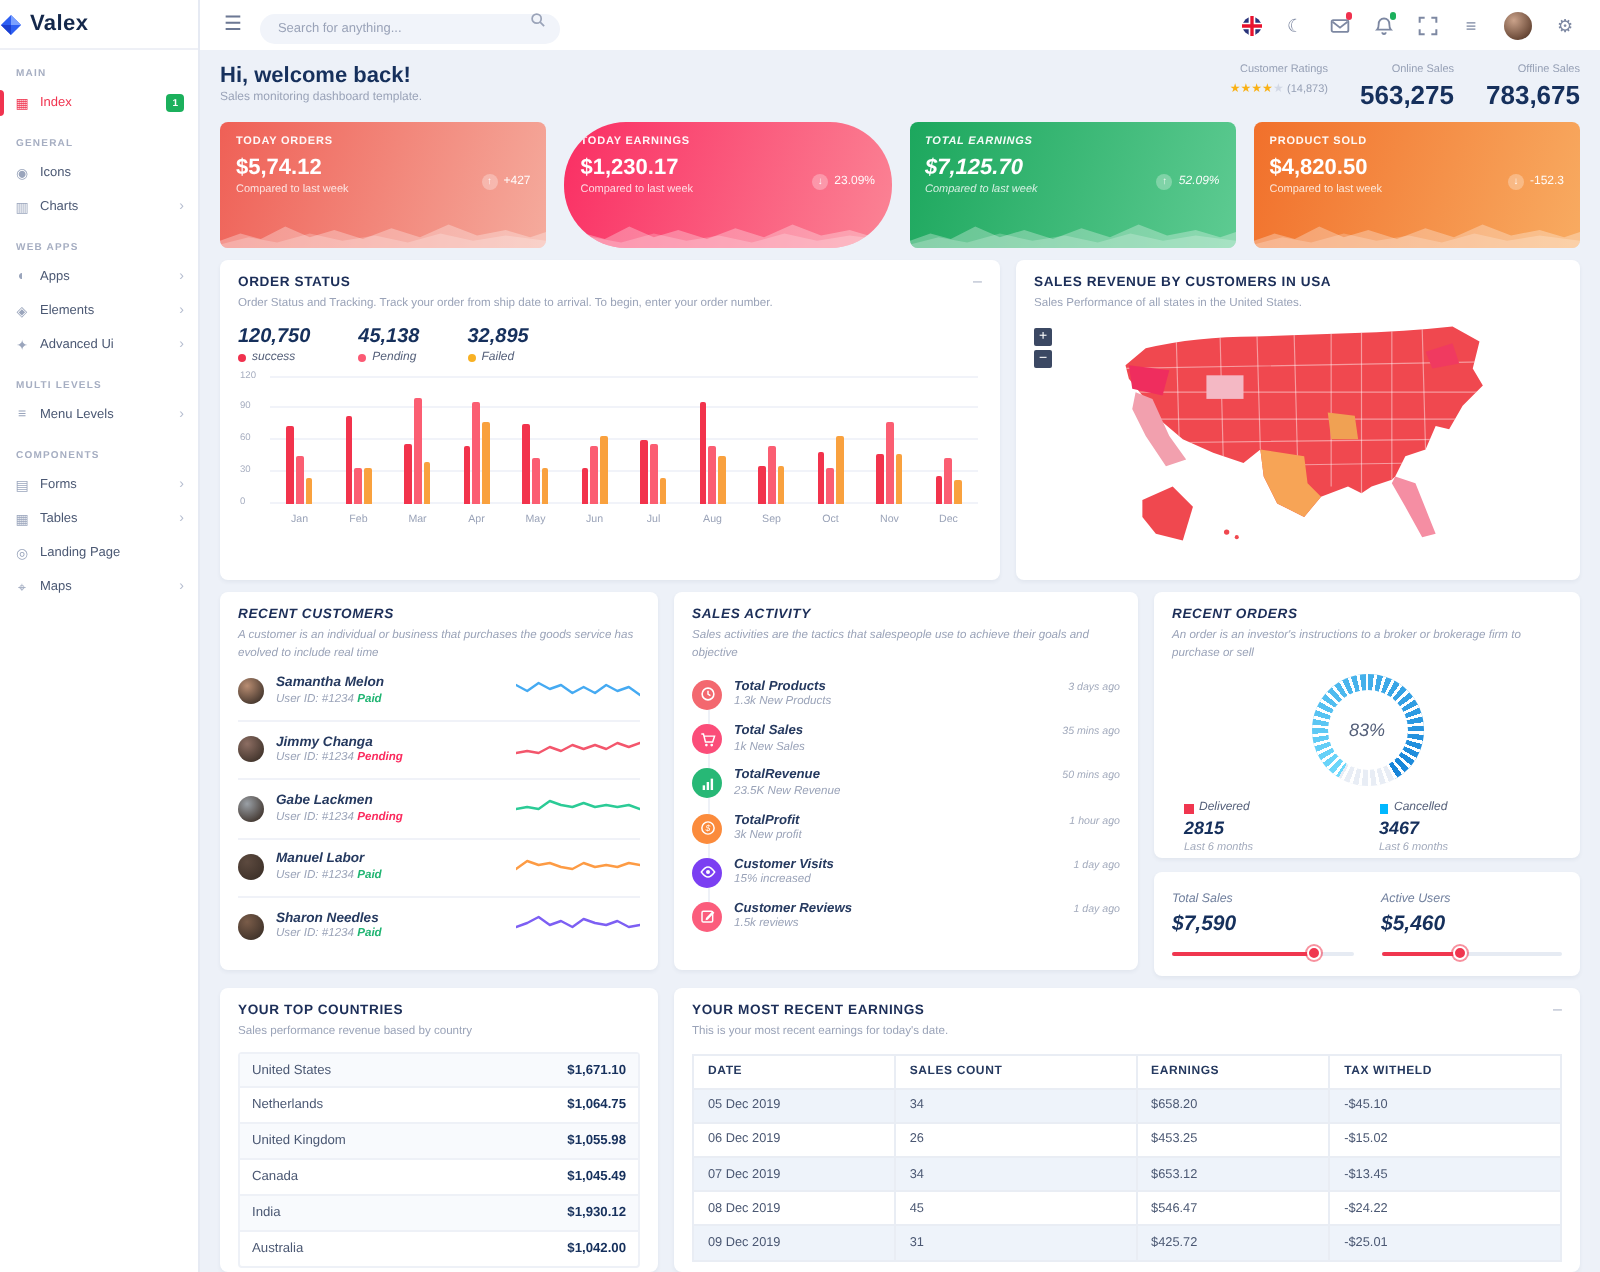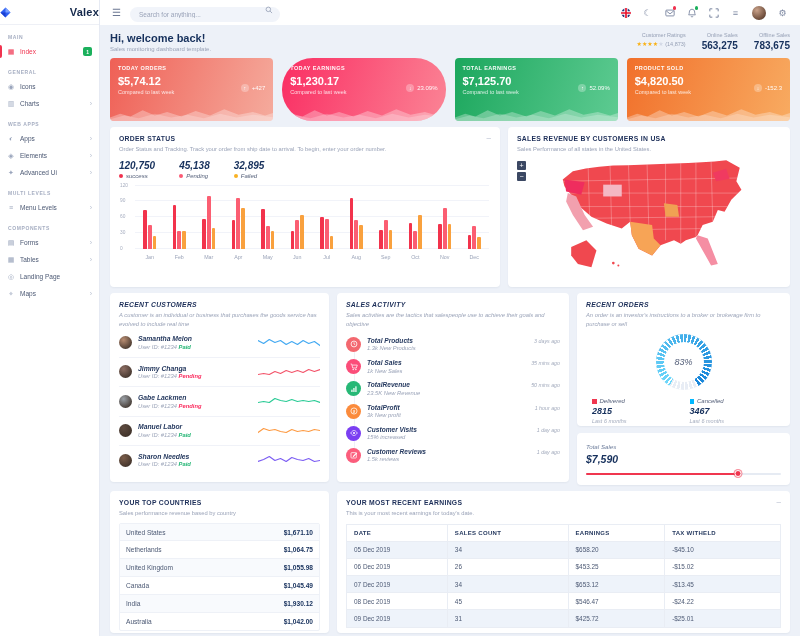--- a/index.html
+++ b/index.html
@@ -3,21 +3,21 @@
 <meta charset="utf-8">
 <style>
   * { margin:0; padding:0; box-sizing:border-box; }
   html,body { background:#dfe4ee; }
   .app { position:relative; width:800px; height:636px; background:#edf1f8;
          font-family:"Liberation Sans", sans-serif; color:#3b4863; overflow:hidden; }
 
   
   .sidebar { position:absolute; left:0; top:0; width:100px; height:636px; background:#fff;
              border-right:1px solid #e6eaf3; z-index:5; }
-  .logo-row { height:25px; display:flex; align-items:center; justify-content:space-between; gap:4px;
+  .logo-row { height:25px; display:flex; align-items:center; justify-content:flex-start; gap:4px;
               border-bottom:1px solid #eef0f6; }
   .logo-row svg { width:11px; height:11px; }
   .logo-text { font-size:11px; font-weight:bold; color:#14284b; letter-spacing:.2px; }
   .nav-heading { font-size:5px; font-weight:bold; color:#a6aec2; letter-spacing:.6px;
                  margin:9px 8px 3px 8px; }
   .nav-item { height:17px; display:flex; align-items:center; gap:5px; padding:0 7px;
               font-size:6.5px; color:#4b5873; cursor:pointer; position:relative; }
   .nav-item .nico { font-size:7px; color:#9aa5bc; width:8px; text-align:center; }
   .nav-item .chev { margin-left:auto; color:#b6bed0; font-size:7px; }
   .nav-item.active { color:#f0334f; }
@@ -47,21 +47,21 @@
       background:radial-gradient(circle at 35% 30%, #caa28a, #6d4c3a 70%, #3c2a20); cursor:pointer; }
 
   
   .content { position:absolute; left:100px; top:25px; right:0; bottom:0; padding:7px 10px 0 10px;
              overflow:hidden; }
   .welcome-row { display:flex; align-items:flex-start; margin-bottom:6px; }
   .welcome-title { font-size:11px; font-weight:bold; color:#16305c; }
   .welcome-sub { font-size:6px; color:#9aa3b8; margin-top:2px; }
   .hstats { margin-left:auto; display:flex; gap:16px; text-align:right; }
   .hstat .lab { font-size:5.5px; color:#97a1b6; }
-  .hstat .val { font-size:10px; font-weight:bold; color:#16305c; margin-top:2px; }
+  .hstat .val { font-size:13px; font-weight:bold; color:#16305c; margin-top:2px; }
   .stars { font-size:6px; color:#f9b115; margin-top:2px; }
   .stars .off { color:#d3d9e6; }
   .stars .cnt { color:#97a1b6; font-size:5.5px; }
 
   
   .cards-row { display:flex; gap:9px; margin-bottom:6px; }
   .scard { flex:1; height:63px; border-radius:4px; position:relative; overflow:hidden;
            padding:7px 8px; color:#fff; cursor:default; }
   .scard .lab { font-size:5.5px; font-weight:bold; letter-spacing:.4px; opacity:.95; }
   .scard .val { font-size:11px; font-weight:bold; margin-top:4px; }
@@ -342,21 +342,21 @@
           <div class="sub">Compared to last week</div>
           <div class="badge">
             <span class="bcirc">↓</span>
             <span>23.09%</span>
           </div>
           <svg class="wave" viewBox="0 0 160 20" preserveAspectRatio="none">
             <path d="M0 16 L10 12 L20 15 L32 8 L44 14 L56 10 L70 15 L84 9 L98 14 L112 7 L126 13 L140 10 L152 14 L160 11 V20 H0 Z" fill="rgba(255,255,255,.30)"></path>
             <path d="M0 18 L14 14 L28 17 L44 12 L60 16 L76 13 L92 17 L108 12 L124 16 L140 13 L160 16 V20 H0 Z" fill="rgba(255,255,255,.22)"></path>
           </svg>
         </div>
-        <div class="scard" style="background: linear-gradient(108deg, rgb(28, 167, 93), rgb(94, 203, 146));">
+        <div class="scard" style="background: linear-gradient(108deg, rgb(28, 167, 93), rgb(94, 203, 146)); font-style: italic;">
           <div class="lab">TOTAL EARNINGS</div>
           <div class="val">$7,125.70</div>
           <div class="sub">Compared to last week</div>
           <div class="badge">
             <span class="bcirc">↑</span>
             <span>52.09%</span>
           </div>
           <svg class="wave" viewBox="0 0 160 20" preserveAspectRatio="none">
             <path d="M0 16 L10 12 L20 15 L32 8 L44 14 L56 10 L70 15 L84 9 L98 14 L112 7 L126 13 L140 10 L152 14 L160 11 V20 H0 Z" fill="rgba(255,255,255,.30)"></path>
             <path d="M0 18 L14 14 L28 17 L44 12 L60 16 L76 13 L92 17 L108 12 L124 16 L140 13 L160 16 V20 H0 Z" fill="rgba(255,255,255,.22)"></path>
@@ -712,20 +712,29 @@
 
         <section class="panel panel-mini">
           <div class="mini-grid" id="mini-grid">
               <div class="mini">
                 <div class="lab">Total Sales</div>
                 <div class="val">$7,590</div>
                 <div class="slider">
                   <div class="track"></div>
                   <div class="fill" style="width: 78%;"></div>
                   <div class="knob" style="left: 78%;"></div>
+                </div>
+              </div>
+              <div class="mini">
+                <div class="lab">Active Users</div>
+                <div class="val">$5,460</div>
+                <div class="slider">
+                  <div class="track"></div>
+                  <div class="fill" style="width: 44%;"></div>
+                  <div class="knob" style="left: 44%;"></div>
                 </div>
               </div>
             </div>
         </section>
       </div>
     </div>
 
     <div class="row4">
       <section class="panel panel-countries">
         <div class="p-title">YOUR TOP COUNTRIES</div>

